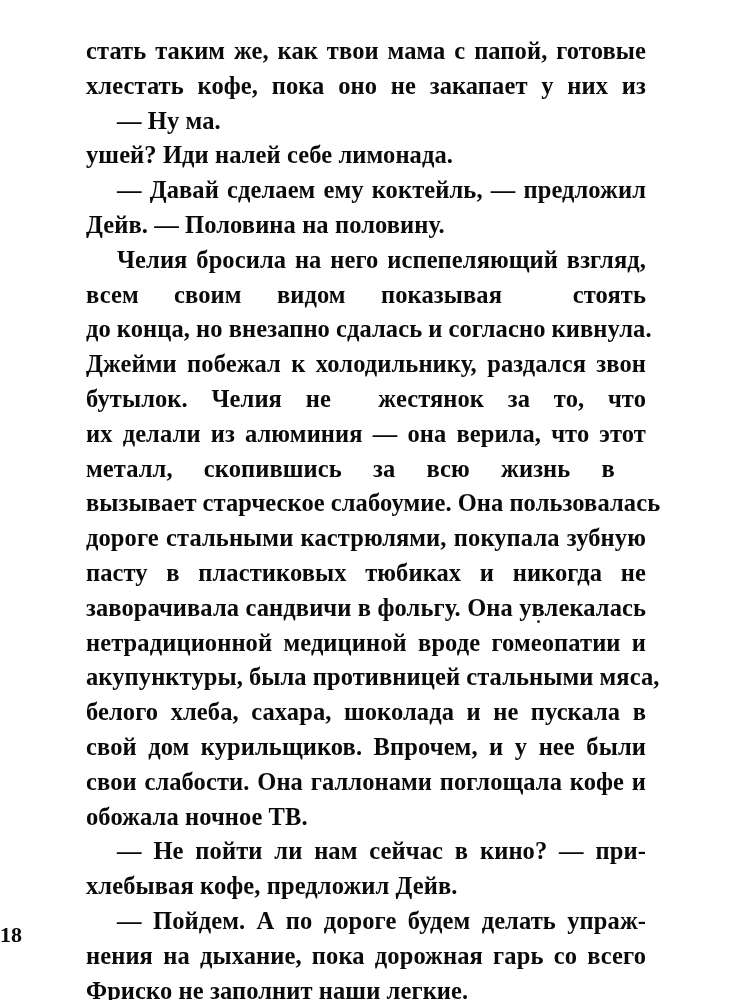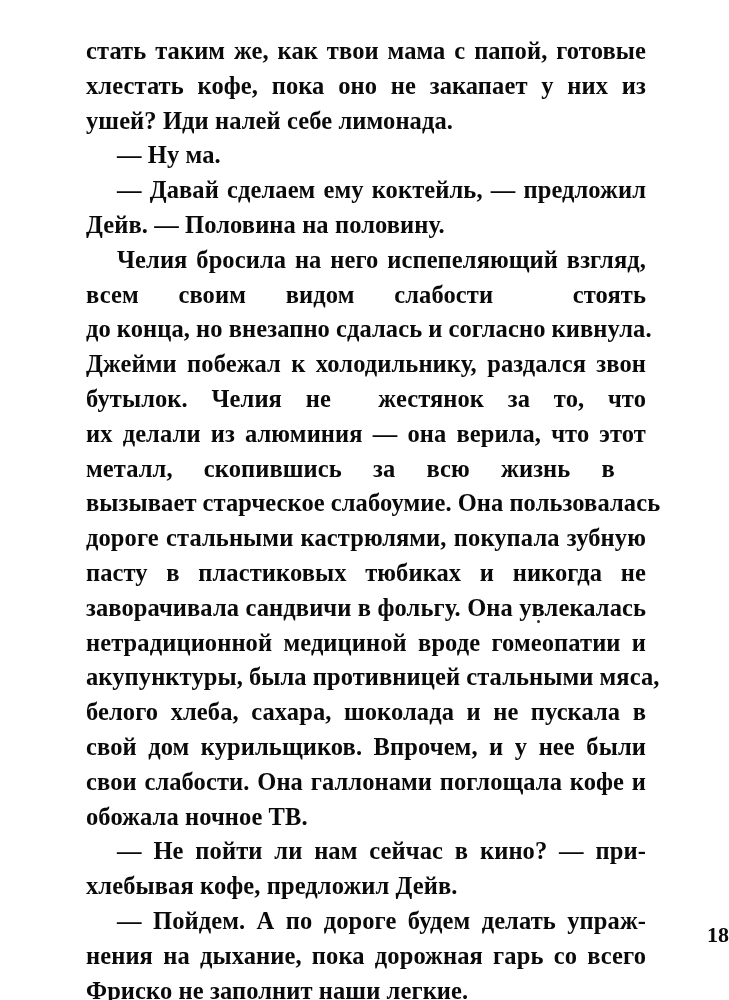--- a/index.html
+++ b/index.html
@@ -61,21 +61,21 @@
   
   .indent {
     padding-left: 31px;
   }
 
   #page-number {
     position: absolute;
     top: 922px;
     left: 0;
     width: 729px;
-    text-align: right;
+    text-align: left;
     font-size: 22px;
     font-weight: bold;
     color: #0a0a0a;
     font-family: "Liberation Serif", "DejaVu Serif", serif;
   }
 
   
   .speck {
     position: absolute;
     width: 3px;
@@ -121,22 +121,22 @@
         <span class="w">не</span>
         <span class="gap"></span>
         <span class="w">закапает</span>
         <span class="gap"></span>
         <span class="w">у</span>
         <span class="gap"></span>
         <span class="w">них</span>
         <span class="gap"></span>
         <span class="w">из</span>
       </div>
+      <div class="line flow indent"><span class="w">— Ну ма.</span></div>
       <div class="line flow"><span class="w">ушей? Иди налей себе лимонада.</span></div>
-      <div class="line flow indent"><span class="w">— Ну ма.</span></div>
       <div class="line just indent">
         <span class="w">—</span>
         <span class="gap"></span>
         <span class="w">Давай</span>
         <span class="gap"></span>
         <span class="w">сделаем</span>
         <span class="gap"></span>
         <span class="w">ему</span>
         <span class="gap"></span>
         <span class="w">коктейль,</span>
@@ -159,21 +159,21 @@
         <span class="gap"></span>
         <span class="w">взгляд,</span>
       </div>
       <div class="line just">
         <span class="w">всем</span>
         <span class="gap"></span>
         <span class="w">своим</span>
         <span class="gap"></span>
         <span class="w">видом</span>
         <span class="gap"></span>
-        <span class="w">слабости</span>
+        <span class="w">показывая</span>
         <span class="gap"></span>
         <span class="gap"></span>
         <span class="w">стоять</span>
       </div>
       <div class="line just">
         <span class="w">до</span>
         <span class="gap"></span>
         <span class="w">конца,</span>
         <span class="gap"></span>
         <span class="w">но</span>

